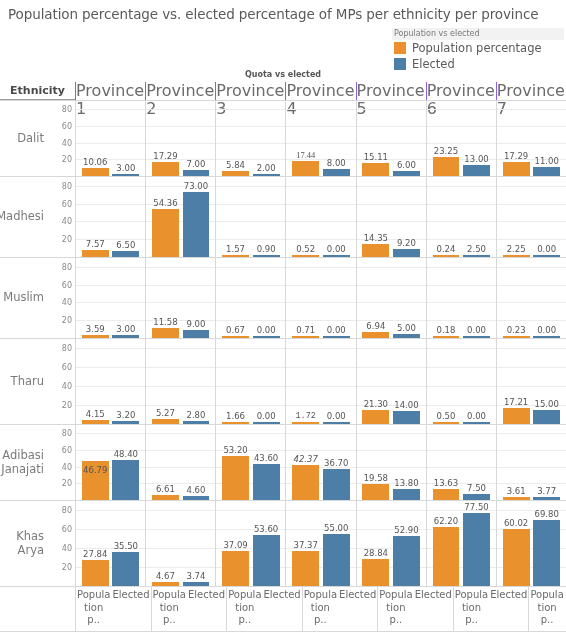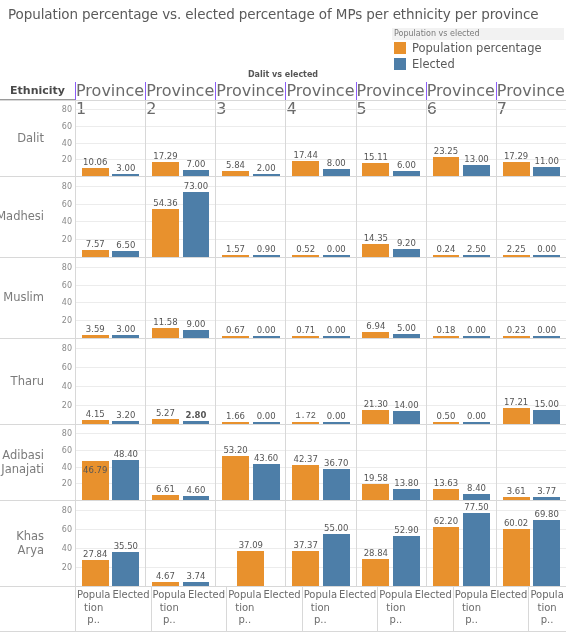--- a/index.html
+++ b/index.html
@@ -105,21 +105,21 @@
     <div class="legend-row">
       <span class="legend-swatch" style="background:#e8912d"></span>
       <span class="legend-label">Population percentage</span>
     </div>
     <div class="legend-row">
       <span class="legend-swatch" style="background:#4d7ea8"></span>
       <span class="legend-label">Elected</span>
     </div>
   </div>
 
-  <div class="quota-label">Dalit vs elected</div>
+  <div class="quota-label">Quota vs elected</div>
 
   <div class="grid">
     <div class="hdr">
       <div class="hdr-eth">Ethnicity</div>
       <div class="hdr-prov">Province 1</div>
       <div class="hdr-prov">Province 2</div>
       <div class="hdr-prov">Province 3</div>
       <div class="hdr-prov">Province 4</div>
       <div class="hdr-prov">Province 5</div>
       <div class="hdr-prov">Province 6</div>
@@ -185,21 +185,21 @@
               </div>
             </div>
             <div class="pane">
               <div class="gridline" style="top: 58.3333px;"></div>
               <div class="gridline" style="top: 41.6667px;"></div>
               <div class="gridline" style="top: 25px;"></div>
               <div class="gridline" style="top: 8.33333px;"></div>
               <div class="bars">
                 <div class="barwrap">
                   <div class="bar bar-pop" style="height: 14.5333px;"></div>
-                  <div class="barlabel" style="bottom: 15.5333px;">17.44</div>
+                  <div class="barlabel" style="bottom: 15.5333px; font-family: Liberation Serif, serif;">17.44</div>
                 </div>
                 <div class="barwrap">
                   <div class="bar bar-el" style="height: 6.66667px;"></div>
                   <div class="barlabel" style="bottom: 7.66667px;">8.00</div>
                 </div>
               </div>
             </div>
             <div class="pane">
               <div class="gridline" style="top: 58.3333px;"></div>
               <div class="gridline" style="top: 41.6667px;"></div>
@@ -526,21 +526,21 @@
               <div class="gridline" style="top: 47.2222px;"></div>
               <div class="gridline" style="top: 28.3333px;"></div>
               <div class="gridline" style="top: 9.44444px;"></div>
               <div class="bars">
                 <div class="barwrap">
                   <div class="bar bar-pop" style="height: 4.97722px;"></div>
                   <div class="barlabel" style="bottom: 5.97722px;">5.27</div>
                 </div>
                 <div class="barwrap">
                   <div class="bar bar-el" style="height: 2.64444px;"></div>
-                  <div class="barlabel" style="bottom: 3.64444px; font-weight: bold;">2.80</div>
+                  <div class="barlabel" style="bottom: 3.64444px;">2.80</div>
                 </div>
               </div>
             </div>
             <div class="pane">
               <div class="gridline" style="top: 66.1111px;"></div>
               <div class="gridline" style="top: 47.2222px;"></div>
               <div class="gridline" style="top: 28.3333px;"></div>
               <div class="gridline" style="top: 9.44444px;"></div>
               <div class="bars">
                 <div class="barwrap">
@@ -677,21 +677,21 @@
               </div>
             </div>
             <div class="pane">
               <div class="gridline" style="top: 58.3333px;"></div>
               <div class="gridline" style="top: 41.6667px;"></div>
               <div class="gridline" style="top: 25px;"></div>
               <div class="gridline" style="top: 8.33333px;"></div>
               <div class="bars">
                 <div class="barwrap">
                   <div class="bar bar-pop" style="height: 35.3083px;"></div>
-                  <div class="barlabel" style="bottom: 36.3083px;">42.37</div>
+                  <div class="barlabel" style="bottom: 36.3083px; font-style: italic;">42.37</div>
                 </div>
                 <div class="barwrap">
                   <div class="bar bar-el" style="height: 30.5833px;"></div>
                   <div class="barlabel" style="bottom: 31.5833px;">36.70</div>
                 </div>
               </div>
             </div>
             <div class="pane">
               <div class="gridline" style="top: 58.3333px;"></div>
               <div class="gridline" style="top: 41.6667px;"></div>
@@ -713,21 +713,21 @@
               <div class="gridline" style="top: 41.6667px;"></div>
               <div class="gridline" style="top: 25px;"></div>
               <div class="gridline" style="top: 8.33333px;"></div>
               <div class="bars">
                 <div class="barwrap">
                   <div class="bar bar-pop" style="height: 11.3583px;"></div>
                   <div class="barlabel" style="bottom: 12.3583px;">13.63</div>
                 </div>
                 <div class="barwrap">
                   <div class="bar bar-el" style="height: 6.25px;"></div>
-                  <div class="barlabel" style="bottom: 7.25px;">8.40</div>
+                  <div class="barlabel" style="bottom: 7.25px;">7.50</div>
                 </div>
               </div>
             </div>
             <div class="pane">
               <div class="gridline" style="top: 58.3333px;"></div>
               <div class="gridline" style="top: 41.6667px;"></div>
               <div class="gridline" style="top: 25px;"></div>
               <div class="gridline" style="top: 8.33333px;"></div>
               <div class="bars">
                 <div class="barwrap">
@@ -786,20 +786,24 @@
             <div class="pane">
               <div class="gridline" style="top: 66.1111px;"></div>
               <div class="gridline" style="top: 47.2222px;"></div>
               <div class="gridline" style="top: 28.3333px;"></div>
               <div class="gridline" style="top: 9.44444px;"></div>
               <div class="bars">
                 <div class="barwrap">
                   <div class="bar bar-pop" style="height: 35.0294px;"></div>
                   <div class="barlabel" style="bottom: 36.0294px;">37.09</div>
                 </div>
+                <div class="barwrap">
+                  <div class="bar bar-el" style="height: 50.6222px;"></div>
+                  <div class="barlabel" style="bottom: 51.6222px;">53.60</div>
+                </div>
               </div>
             </div>
             <div class="pane">
               <div class="gridline" style="top: 66.1111px;"></div>
               <div class="gridline" style="top: 47.2222px;"></div>
               <div class="gridline" style="top: 28.3333px;"></div>
               <div class="gridline" style="top: 9.44444px;"></div>
               <div class="bars">
                 <div class="barwrap">
                   <div class="bar bar-pop" style="height: 35.2939px;"></div>

